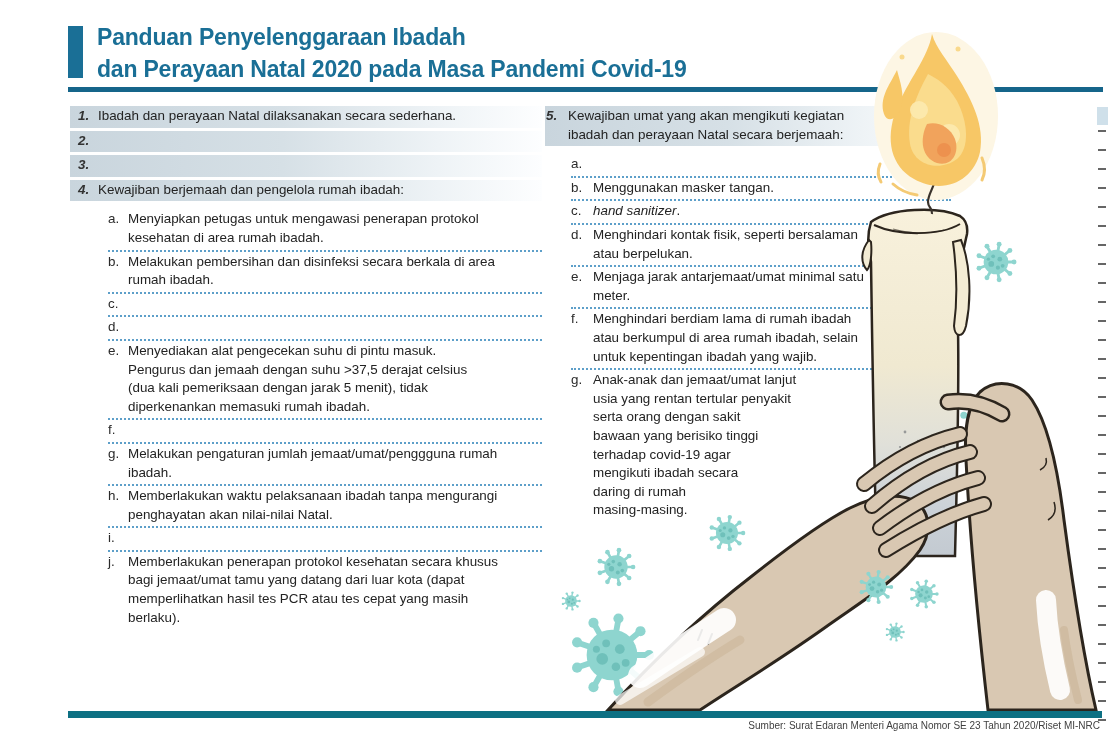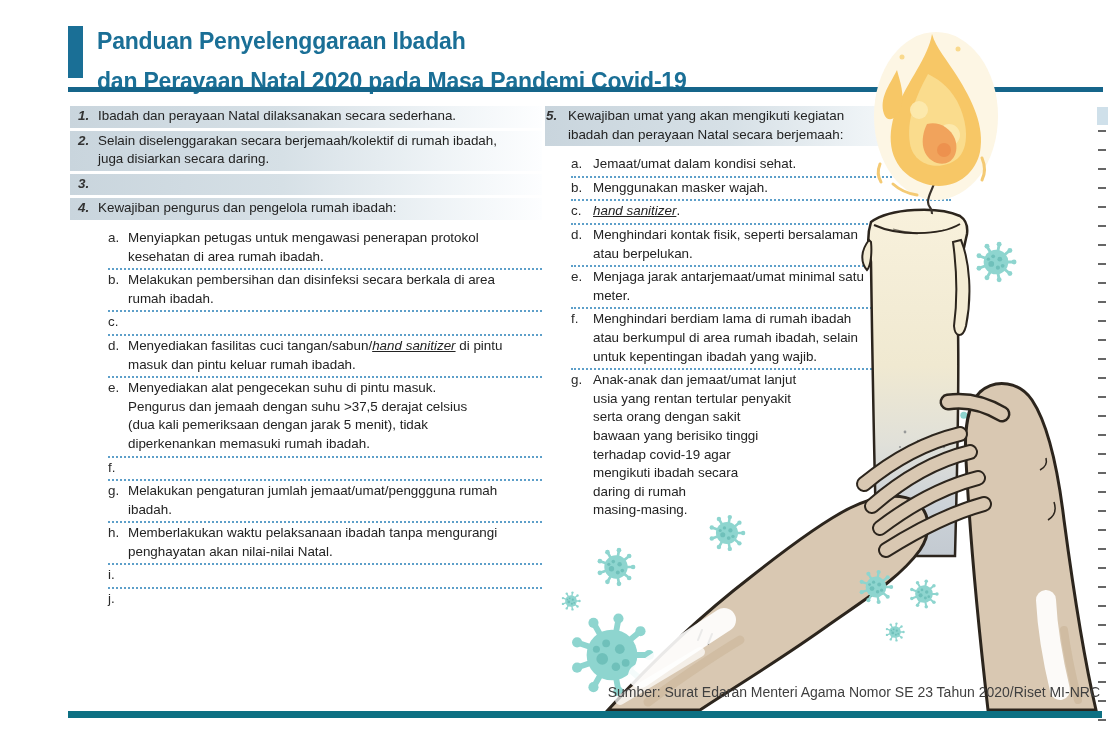--- a/index.html
+++ b/index.html
@@ -1,44 +1,44 @@
 <!DOCTYPE html>
 <html><head>
 <meta charset="utf-8">
 <style>
   html,body{margin:0;padding:0;background:#fff;}
   .page{position:relative;width:1108px;height:739px;background:#ffffff;overflow:hidden;
         font-family:"Liberation Sans",sans-serif;color:#232323;}
   
   .accent-bar{position:absolute;left:68px;top:26px;width:15px;height:52px;background:#1a6f96;}
-  .page-title{position:absolute;left:97px;top:21px;margin:0;font-size:23px;line-height:40px;
+  .page-title{position:absolute;left:97px;top:21px;margin:0;font-size:23px;line-height:32px;
               font-weight:bold;color:#1a6f96;letter-spacing:-0.2px;white-space:pre-line;}
   .title-rule{position:absolute;left:68px;top:87px;width:1035px;height:5px;background:#15658a;}
   
   .col{position:absolute;top:106px;font-size:13.4px;line-height:18.6px;}
   .col-1{left:70px;width:472px;}
   .col-2{left:545px;width:406px;}
   .num-item{display:flex;padding:1px 0 2px;margin-bottom:3px;
             background:linear-gradient(90deg,#c9d5dd 0%,#d6e0e6 45%,#eef3f6 78%,#fdfeff 100%);}
   .num-item .lbl{flex:none;width:20px;padding-left:8px;font-weight:bold;font-style:italic;color:#333;}
   .col-2 .num-item .lbl{width:22px;padding-left:1px;}
   .num-item .txt{white-space:pre-line;}
   .sub-item{display:flex;margin-left:38px;padding:1px 0 2px;border-bottom:2px dotted #5d9fc9;}
   .sub-item.last{border-bottom:none;}
   .col-2 .sub-item{margin-left:26px;}
   .sub-item .lbl{flex:none;width:20px;color:#2a2a2a;}
   .col-2 .sub-item .lbl{width:22px;}
   .sub-item .txt{white-space:pre-line;}
-  .sub-item .txt em, .num-item .txt em{font-style:italic;text-decoration:underline;}
+  .sub-item .txt em, .num-item .txt em{font-style:italic;}
   .sub-list-gap{height:5px;}
   
   .illo{position:absolute;left:0;top:0;width:1108px;height:739px;pointer-events:none;}
   
   .bottom-bar{position:absolute;left:68px;top:711px;width:1034px;height:7px;background:#0d7083;z-index:5;}
-  .source-line{position:absolute;top:684px;right:8px;font-size:14px;color:#3f3f3f;z-index:5;}
+  .source-line{position:absolute;top:720px;right:8px;font-size:10px;color:#3f3f3f;z-index:5;}
   
   .edge-col{position:absolute;left:1098px;top:130px;width:8px;height:600px;opacity:.85;
             background:repeating-linear-gradient(to bottom,rgba(55,55,55,.9) 0 2px,transparent 2px 19px);}
   .edge-band{position:absolute;left:1097px;top:107px;width:11px;height:18px;background:#cfe0ea;}
 </style>
 </head>
 <body>
 
 <div class="page">
 
@@ -47,48 +47,44 @@
 <span>dan Perayaan Natal 2020 pada Masa Pandemi Covid-19</span></h1>
   <div class="title-rule"></div>
 
   <div class="col col-1">
       <div class="num-item">
         <span class="lbl">1.</span>
         <span class="txt"><span>Ibadah dan perayaan Natal dilaksanakan secara sederhana.</span></span>
       </div>
       <div class="num-item">
         <span class="lbl">2.</span>
-        <span class="txt"><span>Selain diselenggarakan secara berjemaah/kolektif di rumah ibadah,
-juga disiarkan secara daring.</span></span>
       </div>
       <div class="num-item">
         <span class="lbl">3.</span>
       </div>
       <div class="num-item">
         <span class="lbl">4.</span>
-        <span class="txt"><span>Kewajiban pengurus dan pengelola rumah ibadah:</span></span>
+        <span class="txt"><span>Kewajiban berjemaah dan pengelola rumah ibadah:</span></span>
       </div>
       <div class="sub-list-gap"></div>
       <div class="sub-item">
         <span class="lbl">a.</span>
         <span class="txt"><span>Menyiapkan petugas untuk mengawasi penerapan protokol
 kesehatan di area rumah ibadah.</span></span>
       </div>
       <div class="sub-item">
         <span class="lbl">b.</span>
         <span class="txt"><span>Melakukan pembersihan dan disinfeksi secara berkala di area
 rumah ibadah.</span></span>
       </div>
       <div class="sub-item">
         <span class="lbl">c.</span>
       </div>
       <div class="sub-item">
         <span class="lbl">d.</span>
-        <span class="txt"><span>Menyediakan fasilitas cuci tangan/sabun/</span><em>hand sanitizer</em><span> di pintu
-masuk dan pintu keluar rumah ibadah.</span></span>
       </div>
       <div class="sub-item">
         <span class="lbl">e.</span>
         <span class="txt"><span>Menyediakan alat pengecekan suhu di pintu masuk.
 Pengurus dan jemaah dengan suhu &gt;37,5 derajat celsius
 (dua kali pemeriksaan dengan jarak 5 menit), tidak
 diperkenankan memasuki rumah ibadah.</span></span>
       </div>
       <div class="sub-item">
         <span class="lbl">f.</span>
@@ -101,36 +97,39 @@
       <div class="sub-item">
         <span class="lbl">h.</span>
         <span class="txt"><span>Memberlakukan waktu pelaksanaan ibadah tanpa mengurangi
 penghayatan akan nilai-nilai Natal.</span></span>
       </div>
       <div class="sub-item">
         <span class="lbl">i.</span>
       </div>
       <div class="sub-item last">
         <span class="lbl">j.</span>
+        <span class="txt"><span>Memberlakukan penerapan protokol kesehatan secara khusus
+bagi jemaat/umat tamu yang datang dari luar kota (dapat
+memperlihatkan hasil tes PCR atau tes cepat yang masih
+berlaku).</span></span>
       </div>
     </div>
   <div class="col col-2">
       <div class="num-item">
         <span class="lbl">5.</span>
         <span class="txt"><span>Kewajiban umat yang akan mengikuti kegiatan
 ibadah dan perayaan Natal secara berjemaah:</span></span>
       </div>
       <div class="sub-list-gap"></div>
       <div class="sub-item">
         <span class="lbl">a.</span>
-        <span class="txt"><span>Jemaat/umat dalam kondisi sehat.</span></span>
       </div>
       <div class="sub-item">
         <span class="lbl">b.</span>
-        <span class="txt"><span>Menggunakan masker wajah.</span></span>
+        <span class="txt"><span>Menggunakan masker tangan.</span></span>
       </div>
       <div class="sub-item">
         <span class="lbl">c.</span>
         <span class="txt"><em>hand sanitizer</em><span>.</span></span>
       </div>
       <div class="sub-item">
         <span class="lbl">d.</span>
         <span class="txt"><span>Menghindari kontak fisik, seperti bersalaman
 atau berpelukan.</span></span>
       </div>

